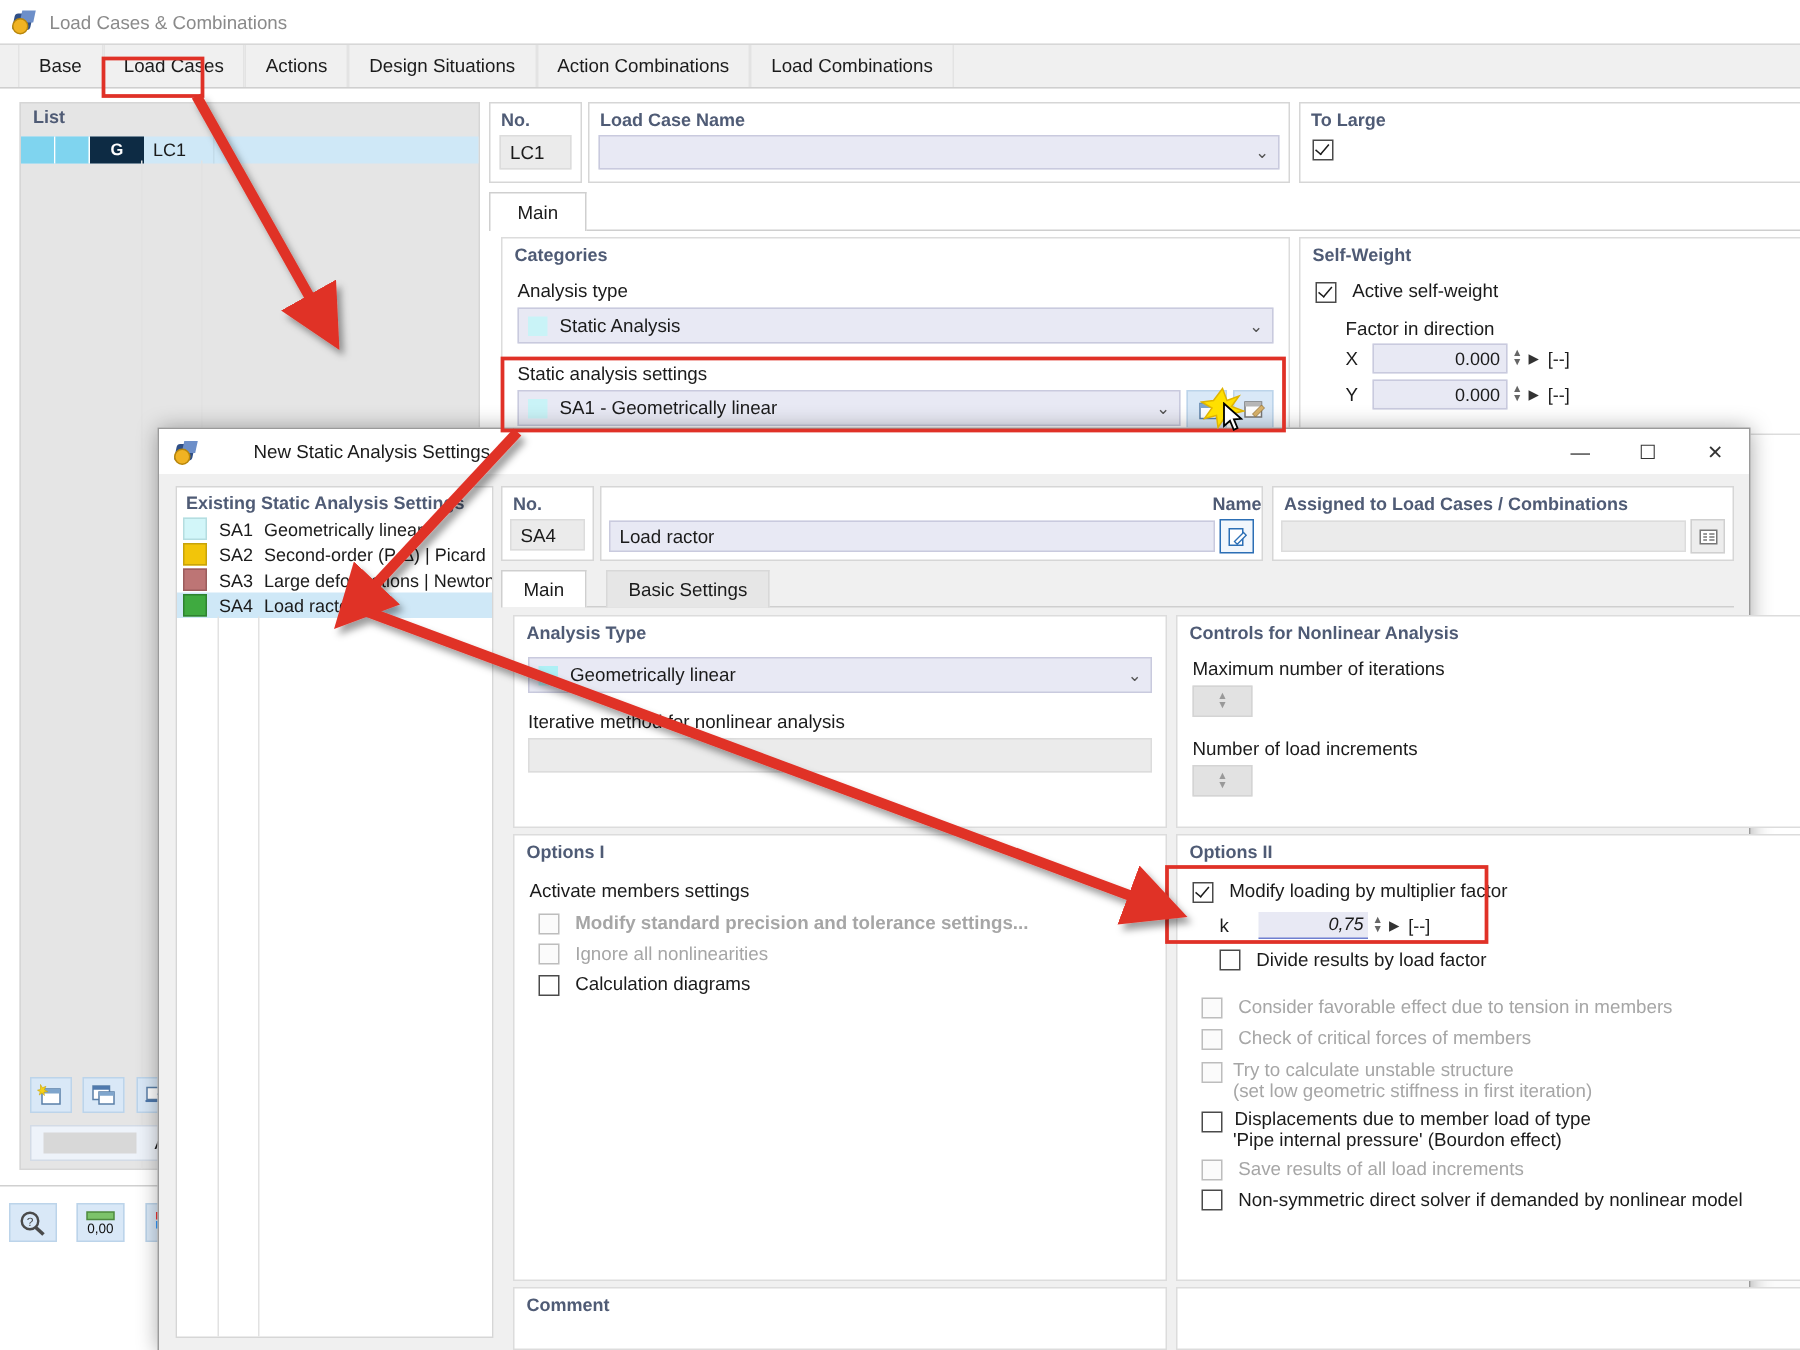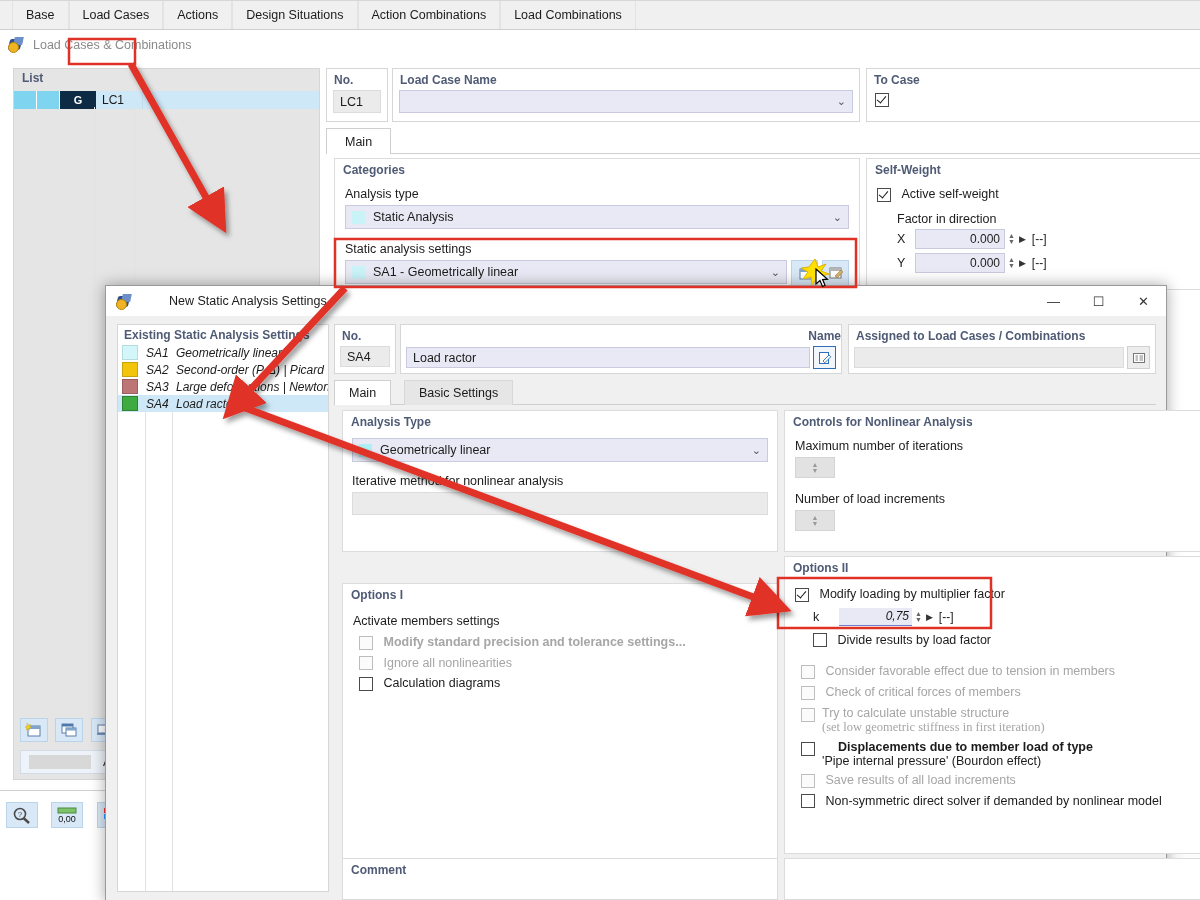--- a/index.html
+++ b/index.html
@@ -76,21 +76,21 @@
   
   #dialog{position:absolute;left:105px;top:285px;width:1060px;height:615px;background:#f0f0f0;
           border:1px solid #9a9a9a;box-shadow:0 0 14px rgba(0,0,0,.35);}
   #dlg-title{height:30px;background:#ffffff;display:flex;align-items:center;padding-left:10px;gap:28px;}
   #dlg-title .t{margin-left:8px;font-size:12.5px;color:#1b1b1b;}
   #dlg-winbtns{margin-left:auto;display:flex;height:30px;}
   .winbtn{width:45px;height:30px;display:flex;align-items:center;justify-content:center;font-size:13px;color:#333;}
 
   #existing-panel{position:absolute;left:11px;top:38px;width:210px;height:566px;background:#fff;border:1px solid #d6d6d6;}
   #existing-panel .hdr{color:#4f5b75;font-weight:bold;font-size:12px;padding:3px 0 2px 6px;}
-  .ex-row{display:flex;align-items:center;height:17px;font-size:12px;padding-left:4px;white-space:nowrap;overflow:hidden;font-style:italic;}
+  .ex-row{display:flex;align-items:center;height:17px;font-size:12px;padding-left:4px;white-space:nowrap;overflow:hidden;}
   .ex-row.sel{background:#cfe8f7;}
   .ex-sw{width:14px;height:13px;margin-right:8px;flex:none;}
   .ex-id{width:30px;flex:none;}
   .ex-grid{position:absolute;left:0;top:86px;width:210px;bottom:0;}
 
   #dlg-right{position:absolute;left:228px;top:38px;right:10px;bottom:6px;}
   #no-box{position:absolute;left:0;top:0;width:60px;height:48px;background:#fff;border:1px solid #d6d6d6;}
   #name-box{position:absolute;left:66px;top:0;width:440px;height:48px;background:#fff;border:1px solid #d6d6d6;text-align:right;}
   #assigned-box{position:absolute;left:514px;top:0;right:0;height:48px;background:#fff;border:1px solid #d6d6d6;}
 
@@ -115,48 +115,48 @@
 
   
   #cursor{position:absolute;left:815px;top:268px;width:14px;height:20px;}
   .star{position:absolute;left:800px;top:258px;width:30px;height:28px;}
 </style>
 </head>
 <body>
 
 <div id="app-window">
 
-  <div id="tabbar">
-    <div class="tab">
-        <span>Base</span>
-      </div>
-    <div class="tab active-tab">
-        <span>Load Cases</span>
-      </div>
-    <div class="tab">
-        <span>Actions</span>
-      </div>
-    <div class="tab">
-        <span>Design Situations</span>
-      </div>
-    <div class="tab">
-        <span>Action Combinations</span>
-      </div>
-    <div class="tab">
-        <span>Load Combinations</span>
-      </div>
-  </div>
-
   <div id="app-titlebar">
     <span class="app-icon">
       <span class="c1"></span>
         <span class="c3"></span>
         <span class="c2"></span>
     </span>
     <span class="title-text">Load Cases &amp; Combinations</span>
+  </div>
+
+  <div id="tabbar">
+    <div class="tab">
+        <span>Base</span>
+      </div>
+    <div class="tab active-tab">
+        <span>Load Cases</span>
+      </div>
+    <div class="tab">
+        <span>Actions</span>
+      </div>
+    <div class="tab">
+        <span>Design Situations</span>
+      </div>
+    <div class="tab">
+        <span>Action Combinations</span>
+      </div>
+    <div class="tab">
+        <span>Load Combinations</span>
+      </div>
   </div>
 
   <div id="list-panel">
     <div id="list-head" class="panel-label">List</div>
     <div class="list-row">
       <div class="sw"></div>
       <div class="sw2"></div>
       <div class="gbox">G</div>
       <div class="lc-cell">LC1</div>
       <div class="lc-rest"></div>
@@ -235,21 +235,21 @@
     <div class="fg-label">Load Case Name</div>
     <div style="padding:3px 6px 0 6px;">
       <div class="txtbox">
         <span></span>
         <span class="chev">⌄</span>
       </div>
     </div>
   </div>
 
   <div class="fieldgroup" style="left:866px;top:68px;width:334px;height:52px;">
-    <div class="fg-label">To Case</div>
+    <div class="fg-label">To Large</div>
     <div style="padding:5px 0 0 8px;">
       <span class="cbx checked"></span>
     </div>
   </div>
 
   <div id="tabs-main">
     <div class="subtab">
         <span>Main</span>
       </div>
   </div>
@@ -443,21 +443,21 @@
         <div style="font-size:12.5px;margin-top:14px;">Number of load increments</div>
         <div class="gray-spin" style="margin-top:4px;">
           <span style="line-height:0;">
               <i>▲</i>
               <i>▼</i>
             </span>
         </div>
       </div>
     </div>
 
-    <div class="grpbox" style="left:8px;top:232px;width:434px;height:296px;margin-top:27px;">
+    <div class="grpbox" style="left:8px;top:232px;width:434px;height:296px;">
       <div class="grp-title">Options I</div>
       <div style="padding:12px 10px 0 10px;">
         <div style="font-size:12.5px;font-weight:normal;">Activate members settings</div>
         <div style="margin-top:7px;margin-left:6px;font-weight:bold;">
           <span class="cbx dis"></span>
           <span class="cbx-label dis">Modify standard precision and tolerance settings...</span>
         </div>
         <div style="margin-top:6px;margin-left:6px;">
           <span class="cbx dis"></span>
           <span class="cbx-label dis">Ignore all nonlinearities</span>
@@ -496,27 +496,27 @@
           <span class="cbx-label dis">Consider favorable effect due to tension in members</span>
         </div>
         <div style="margin-top:6px;margin-left:6px;">
           <span class="cbx dis"></span>
           <span class="cbx-label dis">Check of critical forces of members</span>
         </div>
         <div style="margin-top:6px;margin-left:6px;display:flex;">
           <span class="cbx dis" style="margin-top:2px;"></span>
           <span style="margin-left:7px;">
             <span class="cbx-label dis" style="margin-left:0;display:block;">Try to calculate unstable structure</span>
-            <span class="cbx-label dis" style="margin-left:0;display:block;font-family:Liberation Serif, serif;">(set low geometric stiffness in first iteration)</span>
+            <span class="cbx-label dis" style="margin-left:0;display:block;">(set low geometric stiffness in first iteration)</span>
           </span>
         </div>
         <div style="margin-top:5px;margin-left:6px;display:flex;">
           <span class="cbx" style="margin-top:2px;"></span>
           <span style="margin-left:7px;">
-            <span class="cbx-label" style="margin-left:16px;display:block;font-weight:bold;">Displacements due to member load of type</span>
+            <span class="cbx-label" style="margin-left:1px;display:block;">Displacements due to member load of type</span>
             <span class="cbx-label" style="margin-left:0;display:block;">'Pipe internal pressure' (Bourdon effect)</span>
           </span>
         </div>
         <div style="margin-top:5px;margin-left:6px;">
           <span class="cbx dis"></span>
           <span class="cbx-label dis">Save results of all load increments</span>
         </div>
         <div style="margin-top:6px;margin-left:6px;">
           <span class="cbx"></span>
           <span class="cbx-label">Non-symmetric direct solver if demanded by nonlinear model</span>

